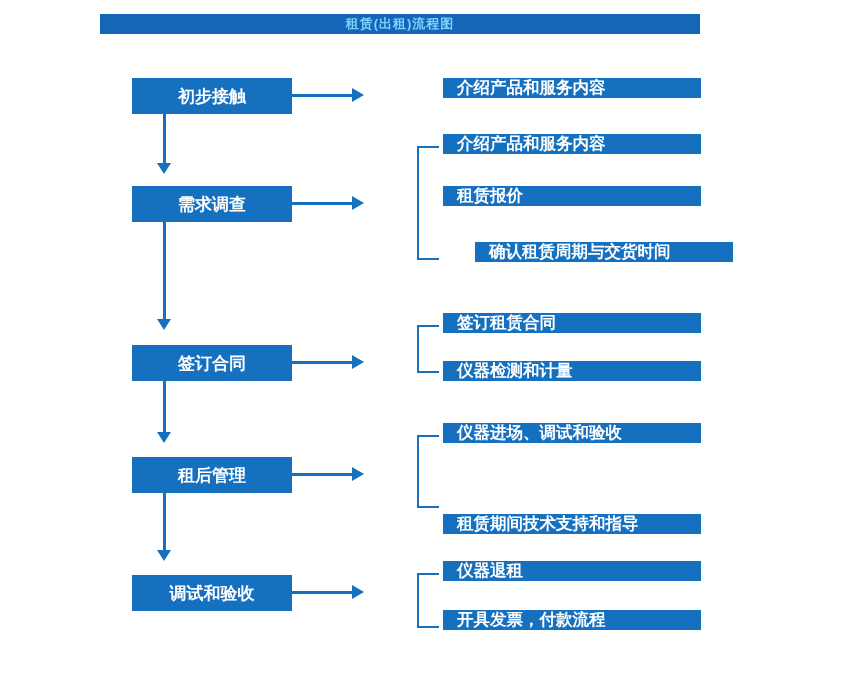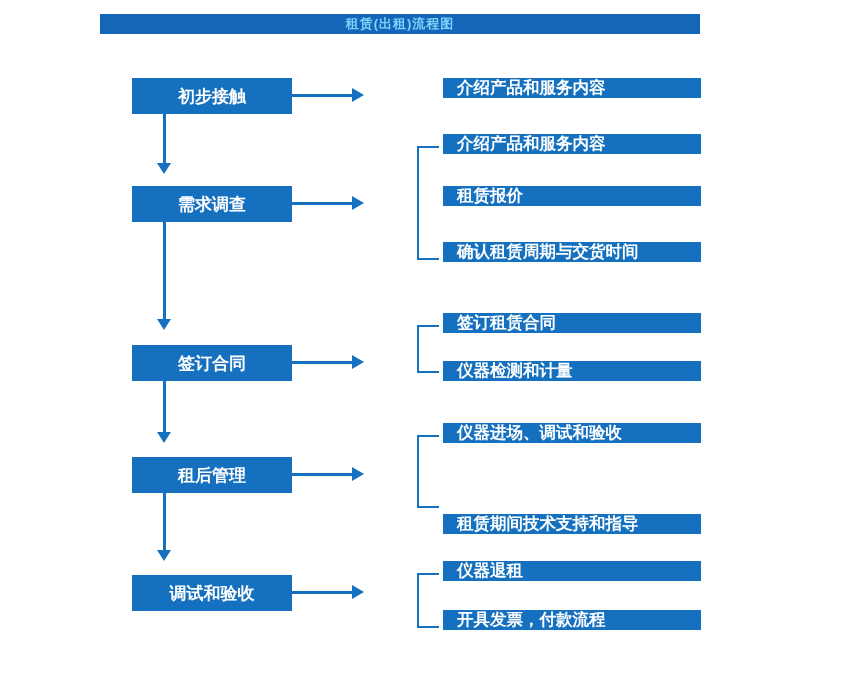--- a/index.html
+++ b/index.html
@@ -108,21 +108,21 @@
       <div class="node step" style="top: 78px;">初步接触</div>
       <div class="node step" style="top: 186px;">需求调查</div>
       <div class="node step" style="top: 345px;">签订合同</div>
       <div class="node step" style="top: 457px;">租后管理</div>
       <div class="node step" style="top: 575px;">调试和验收</div>
     </div>
   <div id="details-layer">
       <div class="node detail" style="top: 78px; width: 258px;">介绍产品和服务内容</div>
       <div class="node detail" style="top: 134px; width: 258px;">介绍产品和服务内容</div>
       <div class="node detail" style="top: 186px; width: 258px;">租赁报价</div>
-      <div class="node detail" style="top: 242px; width: 258px;">确认租赁周期与交货时间</div>
+      <div class="node detail" style="top: 242px; width: 258px; margin-left: 32px;">确认租赁周期与交货时间</div>
       <div class="node detail" style="top: 313px; width: 258px;">签订租赁合同</div>
       <div class="node detail" style="top: 361px; width: 258px;">仪器检测和计量</div>
       <div class="node detail" style="top: 423px; width: 258px;">仪器进场、调试和验收</div>
       <div class="node detail" style="top: 490px; width: 258px; margin-top: 24px;">租赁期间技术支持和指导</div>
       <div class="node detail" style="top: 561px; width: 258px;">仪器退租</div>
       <div class="node detail" style="top: 610px; width: 258px;">开具发票，付款流程</div>
     </div>
   <div id="connectors-layer">
       <div class="v-arrow" style="top: 114px; height: 50px;"></div>
       <div class="v-head" style="top: 163px;"></div>

